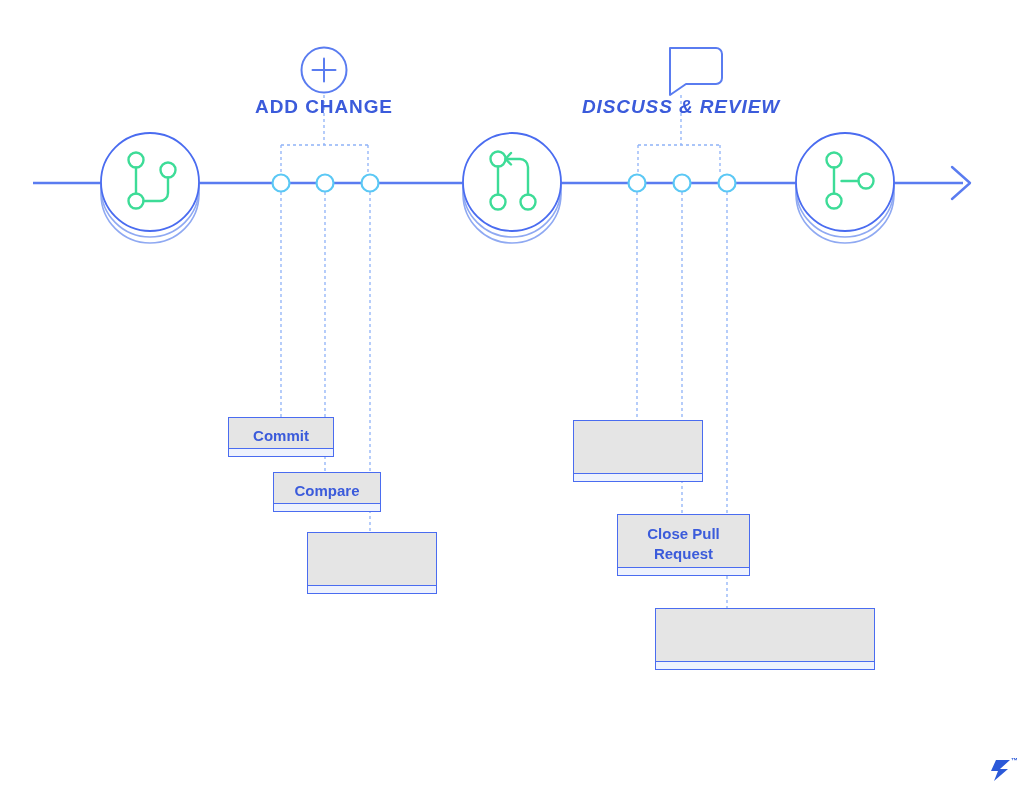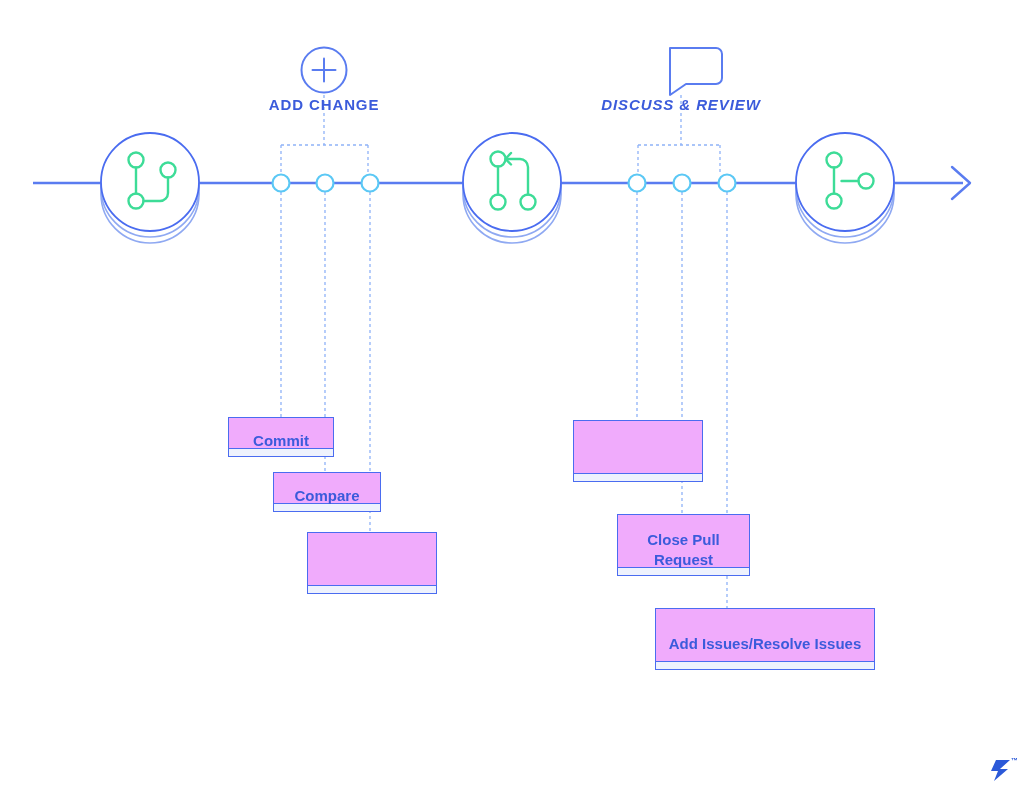--- a/index.html
+++ b/index.html
@@ -23,34 +23,34 @@
   svg.stage {
     position: absolute;
     left: 0; top: 0;
     width: 1024px;
     height: 789px;
     display: block;
   }
   .phase-label {
     position: absolute;
     text-align: center;
-    font-size: 15px;
+    font-size: 19px;
     font-weight: bold;
     letter-spacing: 0.9px;
     color: #3b5bdb;
     white-space: nowrap;
     transform: translateX(-50%);
   }
   .card {
     position: absolute;
     box-sizing: border-box;
     border: 1.5px solid #4a6cf0;
-    background: #f0abfc;
+    background: #e5e5e5;
     display: flex;
-    align-items: center;
+    align-items: flex-start;
     justify-content: center;
   }
   .card-strip {
     position: absolute;
     left: 0;
     right: 0;
     bottom: 0;
     height: 7px;
     border-top: 1.5px solid #4a6cf0;
     background: #eef2fd;
@@ -211,20 +211,19 @@
   <div class="card" style="left:617px; top:514px; width:133px; height:62px;">
     <div class="card-text" style="padding-top:9px;">
       <div>Close Pull</div>
       <div>Request</div>
     </div>
     <div class="card-strip"></div>
   </div>
 
   <div class="card" style="left:655px; top:608px; width:220px; height:62px;">
     <div class="card-text" style="padding-top:9px;">
-      <div>Add Issues/Resolve Issues</div>
     </div>
     <div class="card-strip"></div>
   </div>
 
   <div class="tm-mark" style="left:1011px; top:757px;">™</div>
 
 </div>
 
 </body></html>

